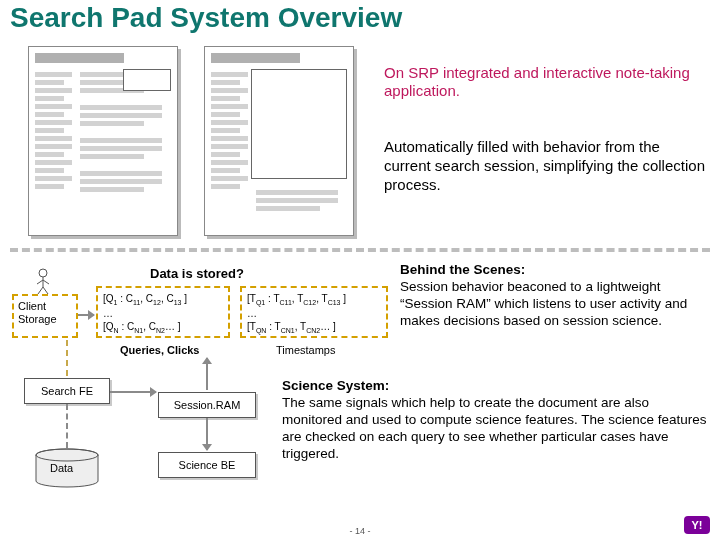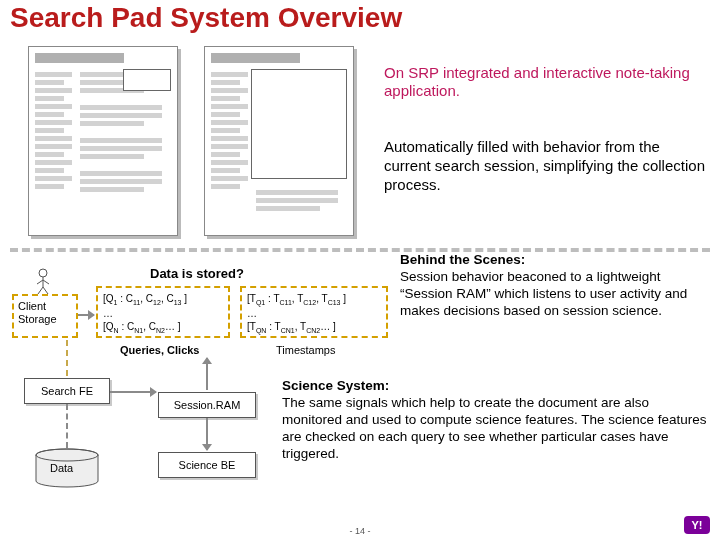--- a/index.html
+++ b/index.html
@@ -1,20 +1,20 @@
 <!DOCTYPE html>
 <html><head>
 <meta charset="utf-8">
 <style>
   * { box-sizing: border-box; margin: 0; padding: 0; }
   html, body { width: 720px; height: 540px; font-family: Arial, Helvetica, sans-serif; background: #fff; }
   .slide { position: relative; width: 720px; height: 540px; }
   
   .title-wrap { position:absolute; left:6px; top:2px; background:#fff; padding:0 4px 2px 4px; }
-  .title-wrap h1 { color:#b91c1c; font-size:28px; font-weight:bold; }
+  .title-wrap h1 { color:#0f766e; font-size:28px; font-weight:bold; }
   .purple-band { position:absolute; left:0; top:0; width:720px; height:68px; background:#5e2a84; z-index:-1;}
   
   .mock-page {
     position:absolute; top:46px; width:150px; height:190px; background:#fff;
     border:1px solid #888; box-shadow:3px 3px 0 #bbb;
   }
   .mock-page.p1 { left:28px; }
   .mock-page.p2 { left:204px; }
   .mock-page .hdr { height:10px; width:60%; background:#b0b0b0; margin:6px 6px 4px 6px;}
   .mock-page .row { display:flex; }
@@ -46,21 +46,21 @@
   .client-stick svg { overflow:visible;}
   .qc-box {
     position:absolute; border:2px dashed #d4a000; background:#fff; font-size:10px;
     padding:4px 5px; line-height:1.3; font-family: Arial;
   }
   .qc-box.qc1 { left:96px; top:286px; width:134px; height:52px;}
   .qc-box.qc2 { left:240px; top:286px; width:148px; height:52px;}
   .caption { position:absolute; font-size:11px; }
   .caption.c1 { left:120px; top:344px;font-weight:bold; }
   .caption.c2 { left:276px; top:344px; }
-  .behind { position:absolute; left:400px; top:252px; width:310px; font-size:13.5px; line-height:1.25;}
+  .behind { position:absolute; left:400px; top:262px; width:310px; font-size:13.5px; line-height:1.25;}
   .behind b { font-weight:bold;}
   .sci-desc { position:absolute; left:282px; top:378px; width:430px; font-size:13.5px; line-height:1.25;}
   
   .fe-box, .ram-box, .be-box {
     position:absolute; border:1px solid #555; background:#fff; font-size:11px;
     display:flex; align-items:center; justify-content:center; text-align:center;
     box-shadow:2px 2px 0 #c9c9c9;
   }
   .fe-box { left:24px; top:378px; width:86px; height:26px;}
   .ram-box { left:158px; top:392px; width:98px; height:26px;}

